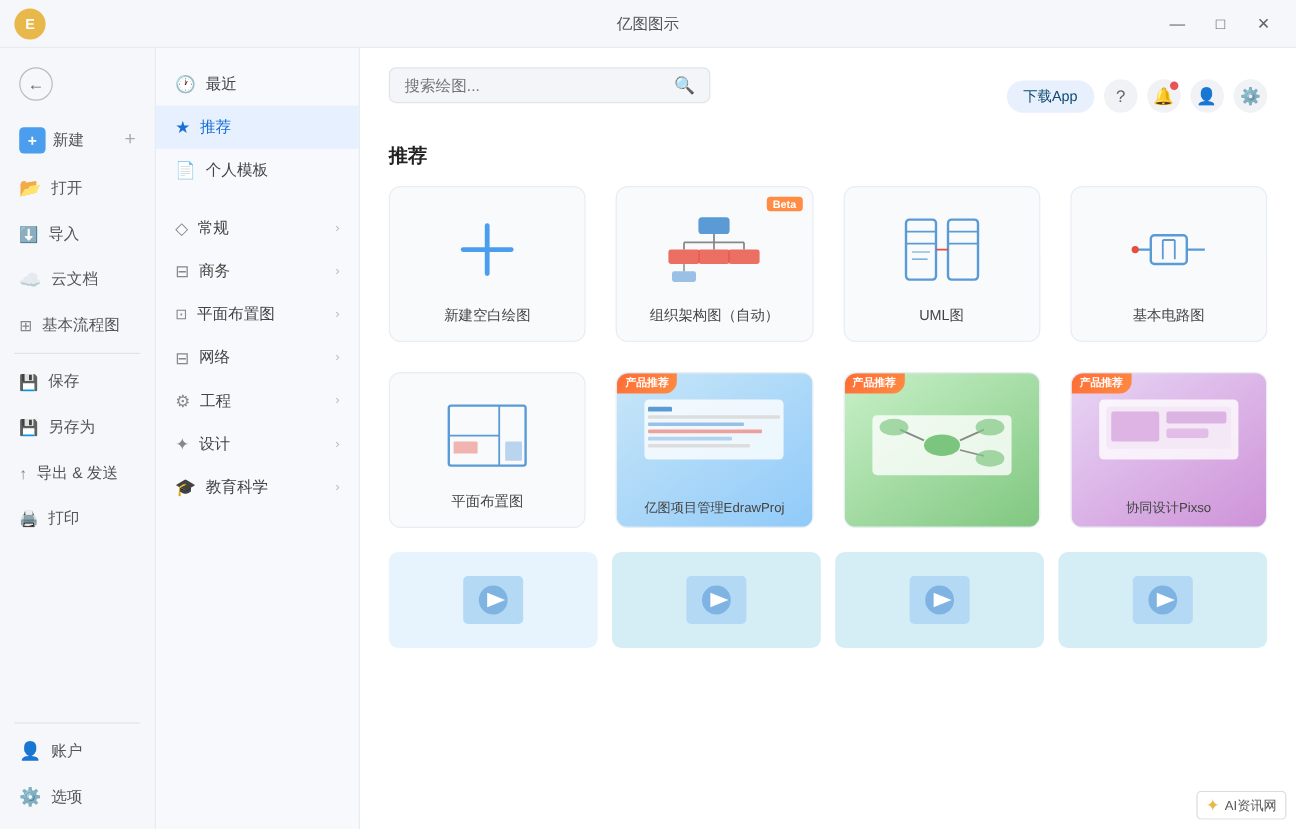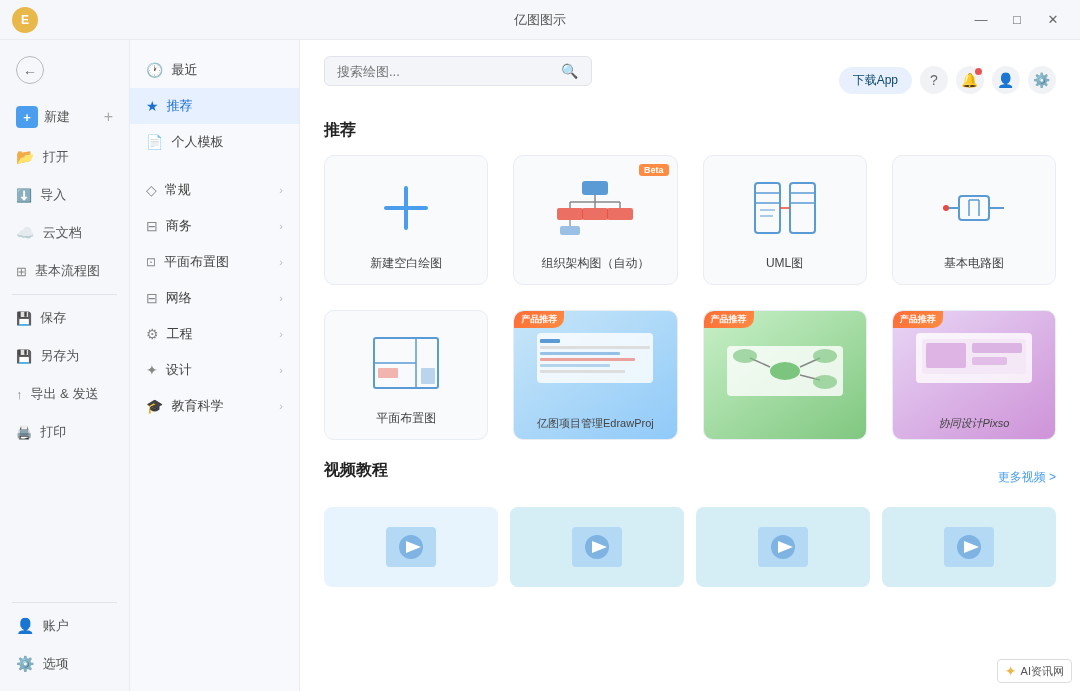--- a/index.html
+++ b/index.html
@@ -554,29 +554,25 @@
         <div class="product-badge">产品推荐</div>
         <div class="card-visual" style="margin-bottom:0;padding:8px 6px 0;">
           <svg width="120" height="70" viewBox="0 0 120 70">
             <rect x="2" y="2" width="116" height="50" rx="4" fill="white" opacity="0.8"></rect>
             <rect x="8" y="8" width="104" height="35" rx="3" fill="#f3e5f5" opacity="0.9"></rect>
             <rect x="12" y="12" width="40" height="25" rx="2" fill="#ce93d8" opacity="0.6"></rect>
             <rect x="58" y="12" width="50" height="10" rx="2" fill="#ba68c8" opacity="0.4"></rect>
             <rect x="58" y="26" width="35" height="8" rx="2" fill="#ce93d8" opacity="0.5"></rect>
           </svg>
         </div>
-        <div class="card-label" style="padding:4px 6px 8px;font-size:11px;font-style:italic;">协同设计Pixso</div>
-      </div>
-
-    </div>
-
-    <div class="video-section-header">
-      <div class="section-title">视频教程</div>
-      <a class="more-link">更多视频 &gt;</a>
-    </div>
+        <div class="card-label" style="padding:4px 6px 8px;font-size:11px;">协同设计Pixso</div>
+      </div>
+
+    </div>
+
     <div class="video-grid">
       <div class="video-card">
         <svg width="60" height="50" viewBox="0 0 60 50">
           <rect x="5" y="5" width="50" height="40" rx="4" fill="#b3d9f5"></rect>
           <circle cx="30" cy="25" r="12" fill="#5b9bd5" opacity="0.6"></circle>
           <polygon points="25,19 40,25 25,31" fill="white"></polygon>
         </svg>
       </div>
       <div class="video-card" style="background:#d5edf5;">
         <svg width="60" height="50" viewBox="0 0 60 50">

